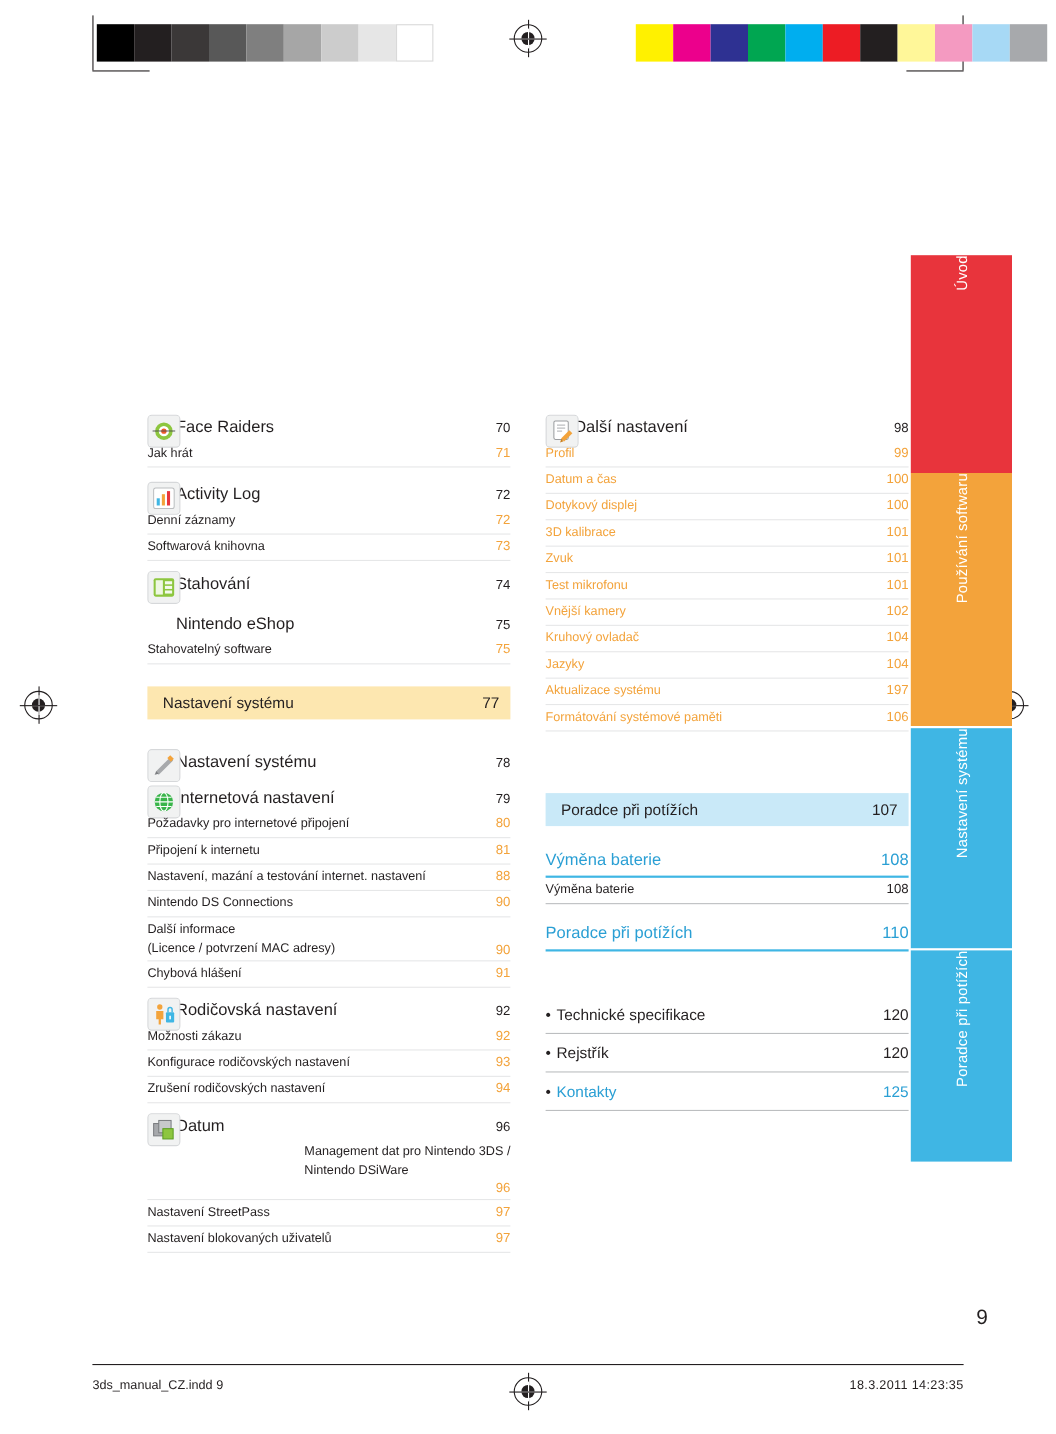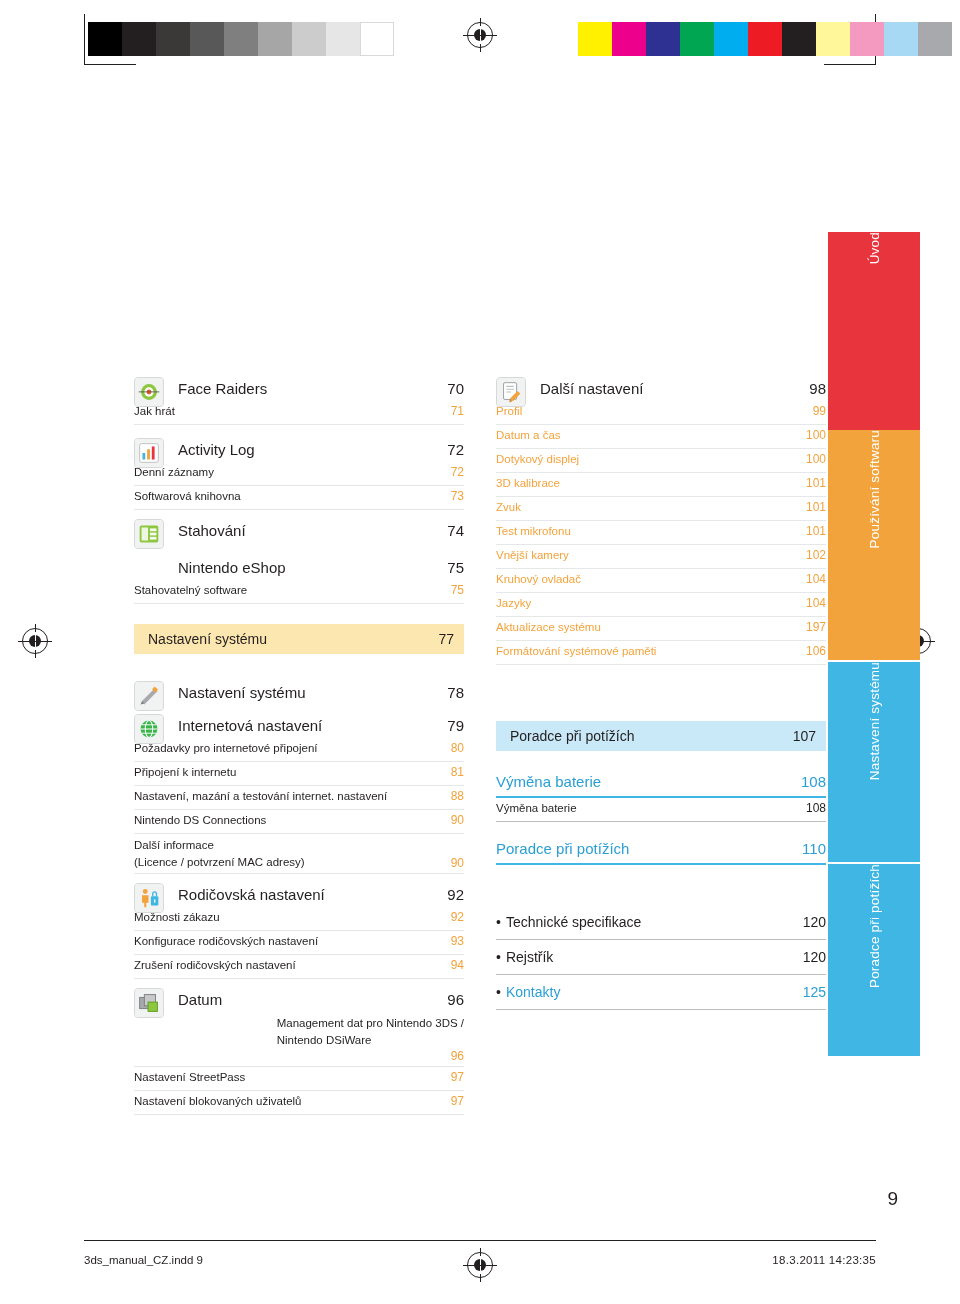--- a/index.html
+++ b/index.html
@@ -132,35 +132,35 @@
   }
   .row .label { flex: 1 1 auto; }
   .row .page  { flex: 0 0 auto; text-align: right; }
 
   
   .entry-main {
     font-size: 15px;
     color: #231f20;
     padding: 4px 0 4px 0;
   }
-  .entry-main .page { font-size: 15px; }
+  .entry-main .page { font-size: 12px; }
 
   
   .entry-sub {
     font-size: 11.5px;
     color: #231f20;
     padding: 3px 0 3px 0;
     border-bottom: 1px solid #e6e7e8;
   }
   .entry-sub .page { font-size: 12px; color: #f3a33b; }
 
   .entry-sub.orange-text .label,
   .entry-sub.orange-text .page { color: #f3a33b; }
 
-  .icon-row { position: relative; padding-left: 44px; }
+  .icon-row { position: relative; padding-left: 26px; }
   .icon-box {
     position: absolute;
     left: 0;
     top: 1px;
     width: 30px;
     height: 30px;
     border-radius: 4px;
     box-sizing: border-box;
     background: #f1f2f2;
     border: 1px solid #d6d8da;
@@ -436,20 +436,24 @@
     </div>
     <div class="row entry-sub">
       <span class="label">Nintendo DS Connections</span>
       <span class="page">90</span>
     </div>
     <div class="row entry-sub" style="align-items:flex-end;">
       <span class="label" style="white-space:pre-line; line-height:1.45;">Další informace
 (Licence / potvrzení MAC adresy)</span>
       <span class="page">90</span>
     </div>
+    <div class="row entry-sub">
+      <span class="label">Chybová hlášení</span>
+      <span class="page">91</span>
+    </div>
   </div>
 
   <div class="spacer-8"></div>
 
   <div class="group">
     <div class="row entry-main icon-row">
       <div class="icon-box">
         <svg class="ic" viewBox="0 0 30 30">
           <rect x="0" y="0" width="30" height="30" fill="#f1f2f2"></rect>
           <circle cx="11" cy="8" r="2.6" fill="#f3a33b"></circle>

